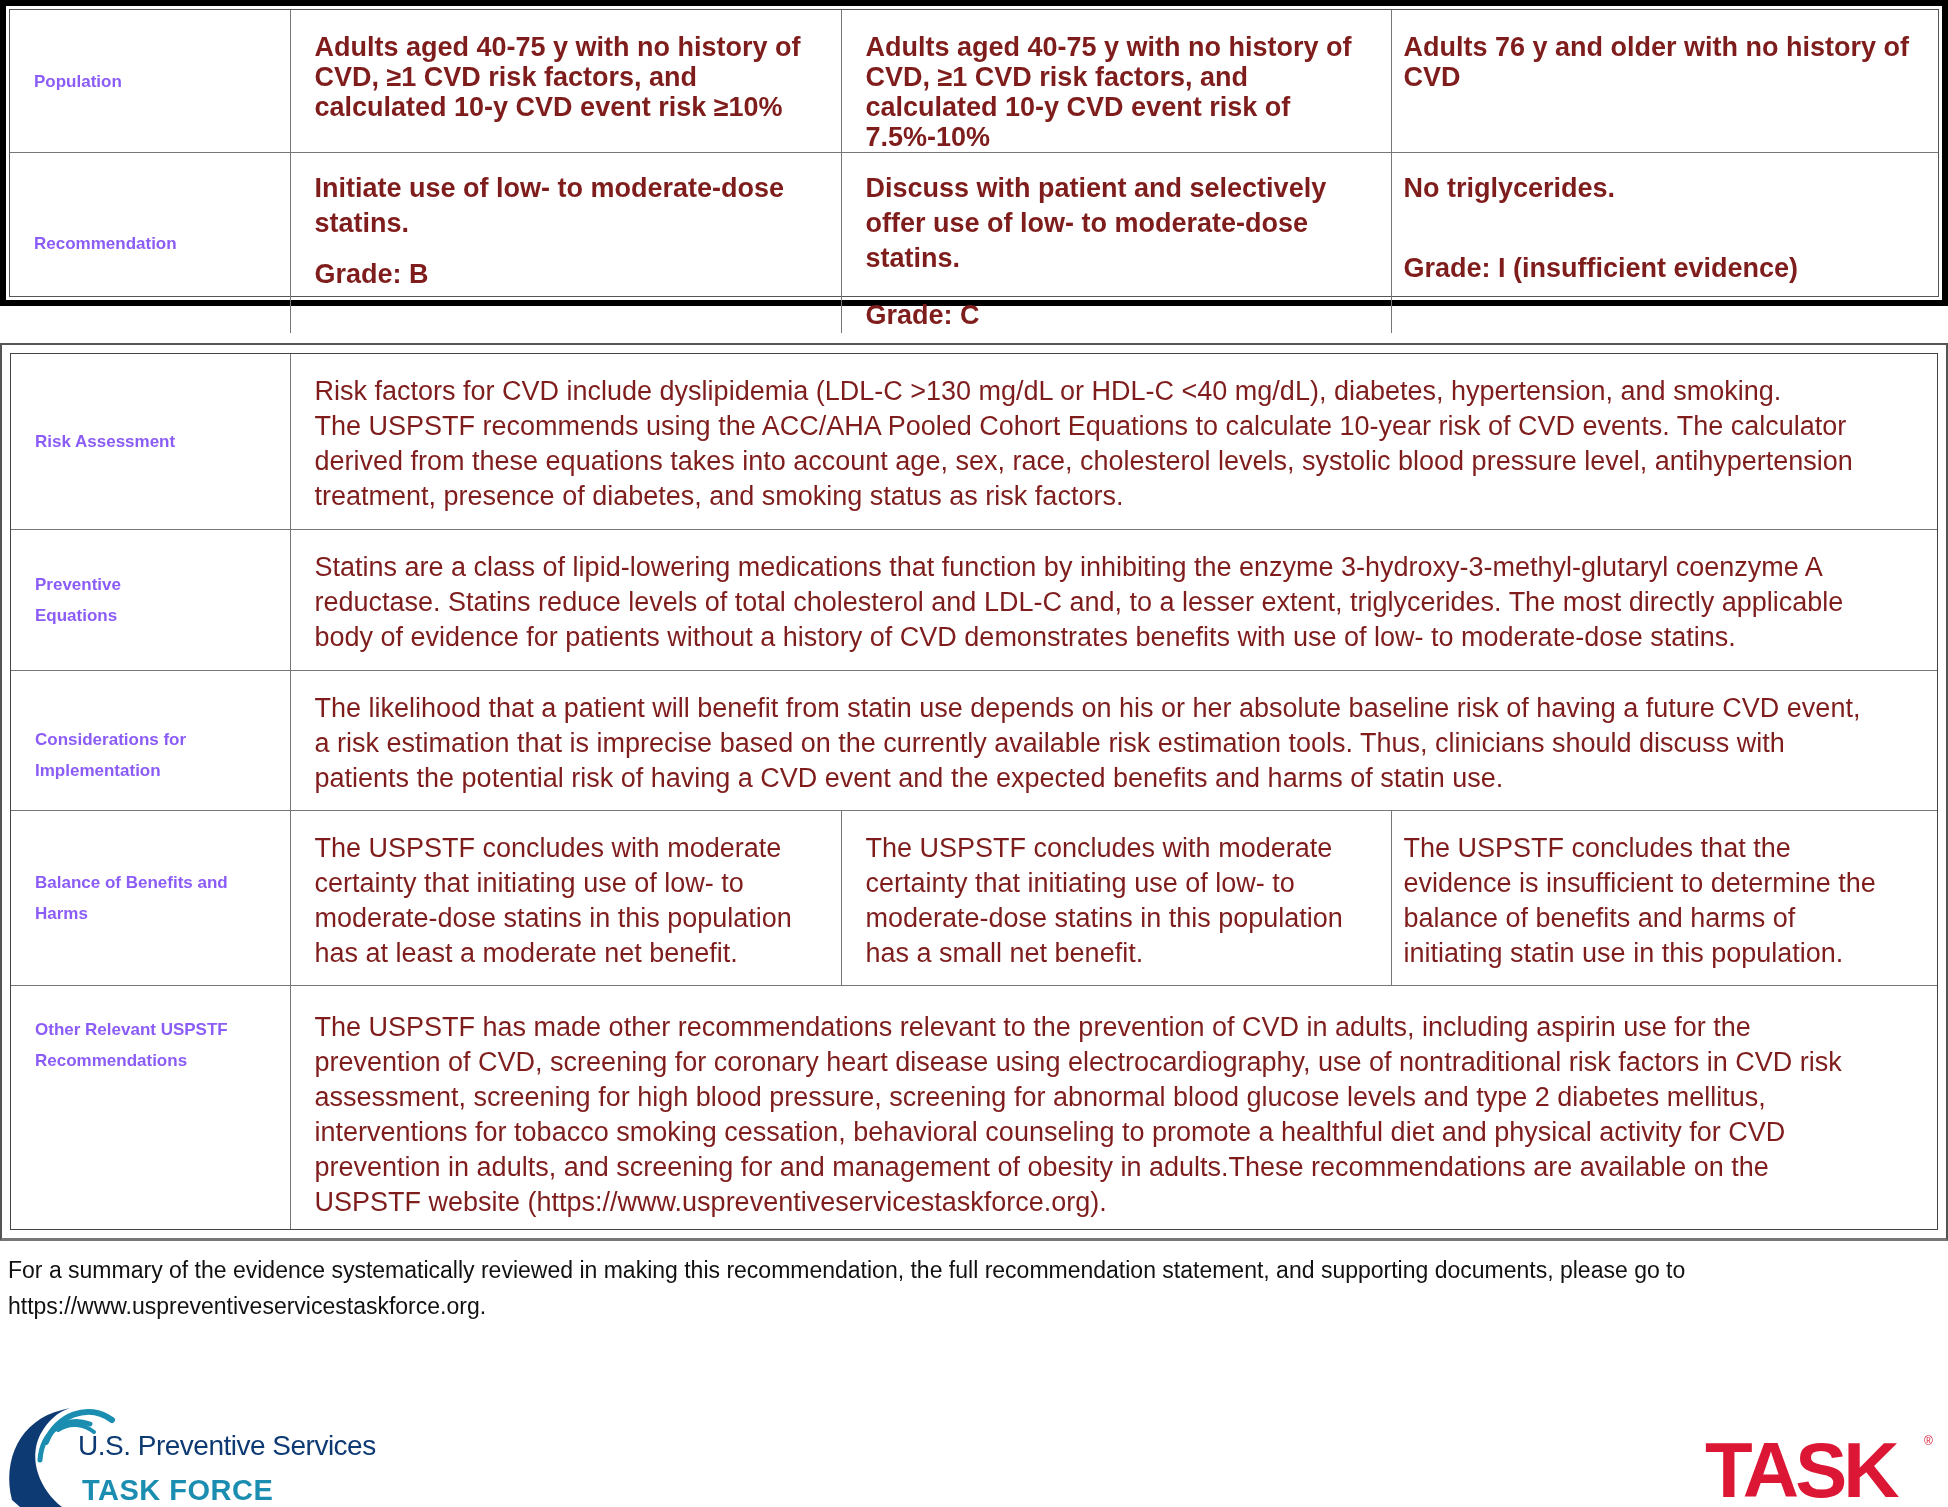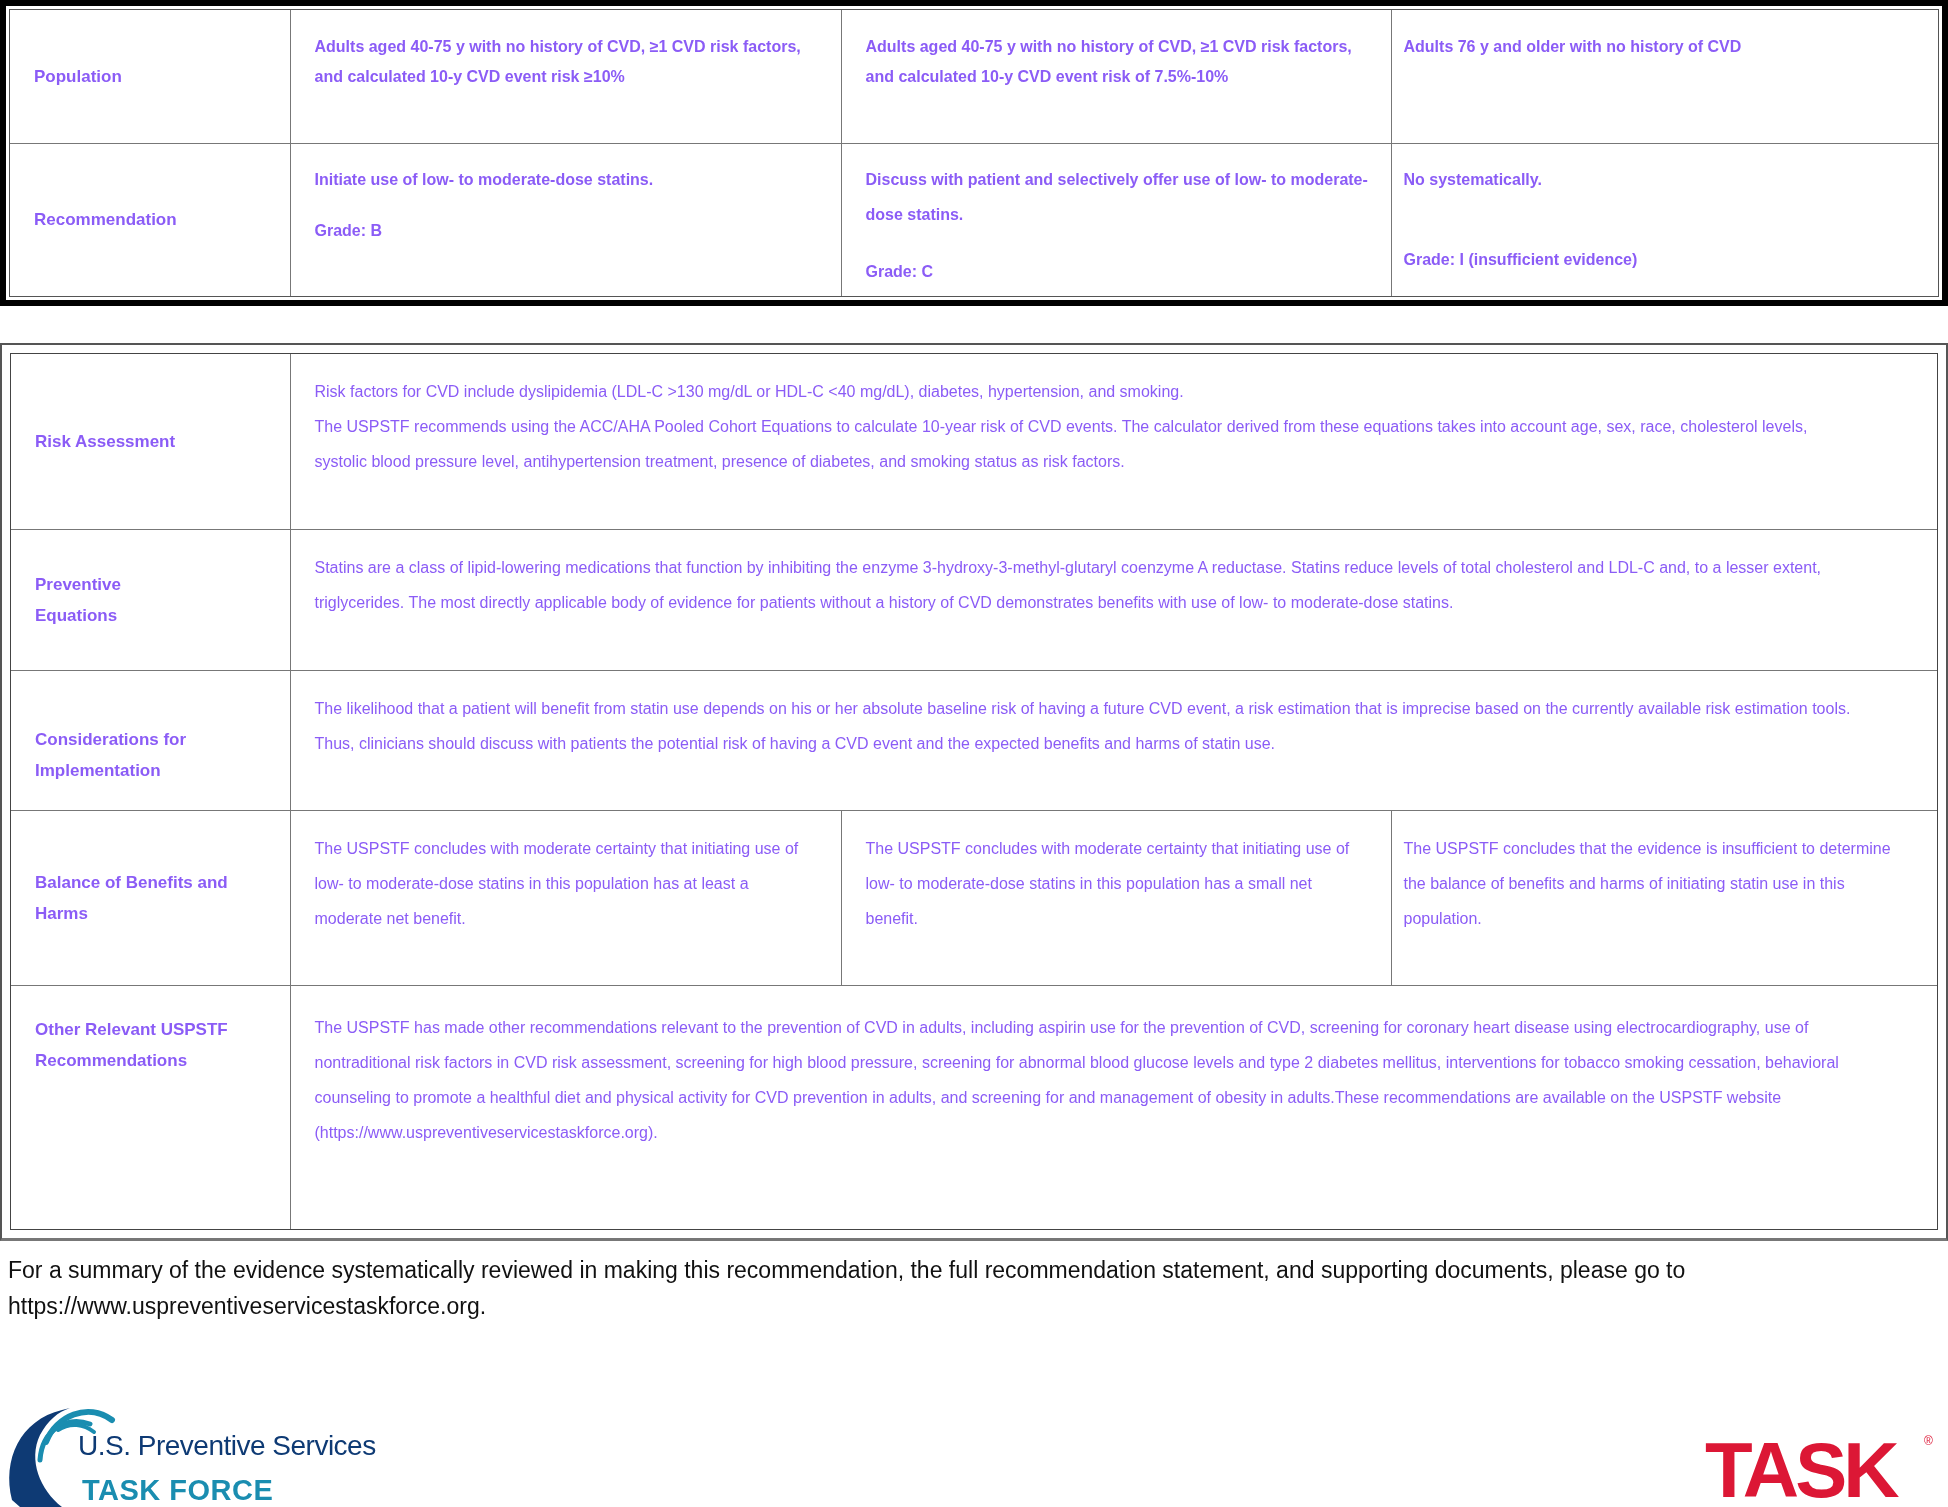--- a/index.html
+++ b/index.html
@@ -34,21 +34,21 @@
 
   
   #info-frame {
     position: absolute; left: 0; top: 343px; width: 1948px; height: 898px;
     box-sizing: border-box; border: 2px solid #555; border-bottom: 3px solid #777; background: #fff;
   }
   #info-inner {
     position: absolute; left: 8px; top: 8px; right: 8px; bottom: 8px;
     border: 1.5px solid #444;
   }
-  .body-text { font-size: 16px; line-height: 35px; color: #8b5cf6; }
+  .body-text { font-size: 27px; line-height: 35px; color: #7f1d1d; }
   .info-pad { padding: 22px 20px 0 24px; box-sizing: border-box; }
 
   
   #footer-note { position: absolute; left: 8px; top: 1252px; width: 1920px; font-size: 23px; line-height: 36px; color: #111; }
 
   
   #uspstf-logo { position: absolute; left: 0; top: 1380px; width: 520px; height: 127px; }
   #uspstf-name { position: absolute; left: 78px; top: 1430px; font-size: 28px; color: #0e3a74; letter-spacing: -0.5px; white-space: nowrap; }
   #uspstf-tf { position: absolute; left: 82px; top: 1474px; font-size: 29px; font-weight: bold; color: #1a8db0; letter-spacing: 0.5px; white-space: nowrap; }
   #jama-logo { position: absolute; left: 1705px; top: 1433px; font-size: 78px; font-weight: bold; color: #dc1735; letter-spacing: -4px; line-height: 74px; white-space: nowrap; }
@@ -96,21 +96,21 @@
           </div>
         </td>
         <td>
           <div class="cell-pad body-text" style="padding-top:18px; font-weight:bold; line-height:35px;">
             <div>Discuss with patient and selectively offer use of low- to moderate-dose statins.</div>
             <div style="margin-top:22px;">Grade: C</div>
           </div>
         </td>
         <td>
           <div class="cell-pad body-text" style="padding-top:18px; font-weight:bold; line-height:35px; padding-left:12px;">
-            <div>No systematically.</div>
+            <div>No triglycerides.</div>
             <div style="margin-top:45px;">Grade: I (insufficient evidence)</div>
           </div>
         </td>
       </tr>
     </tbody>
       </table>
   </div>
 </div>
 
 <div id="info-frame">

